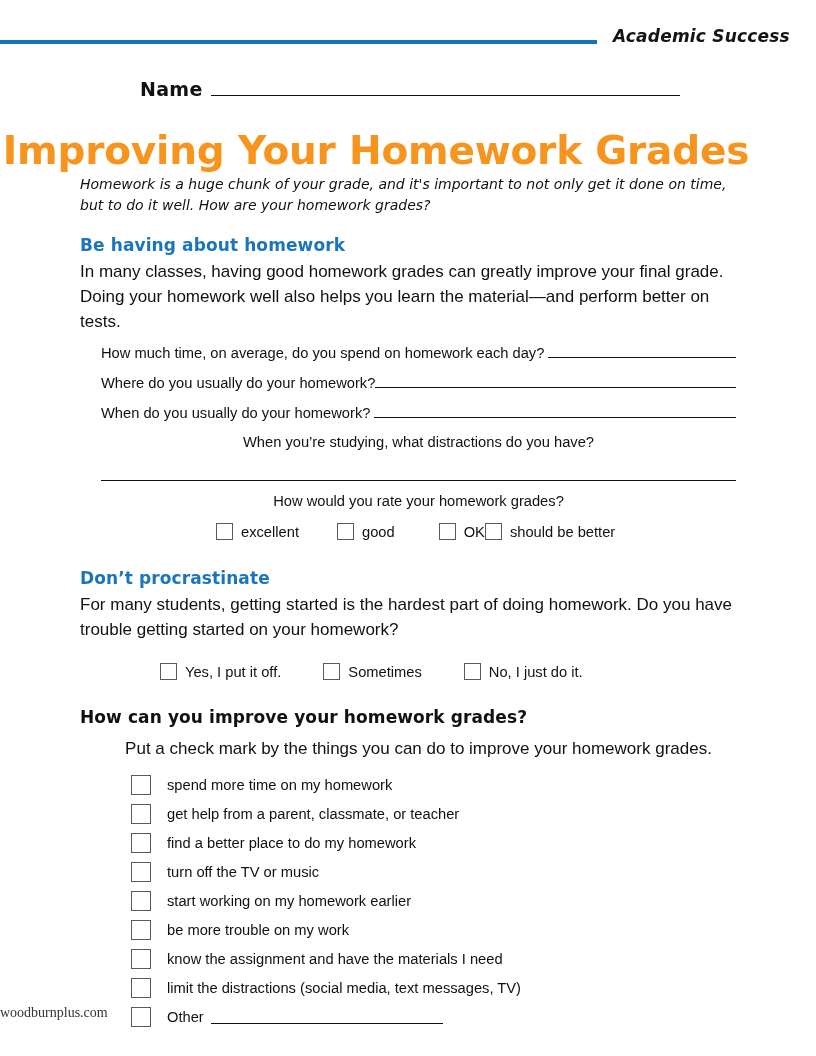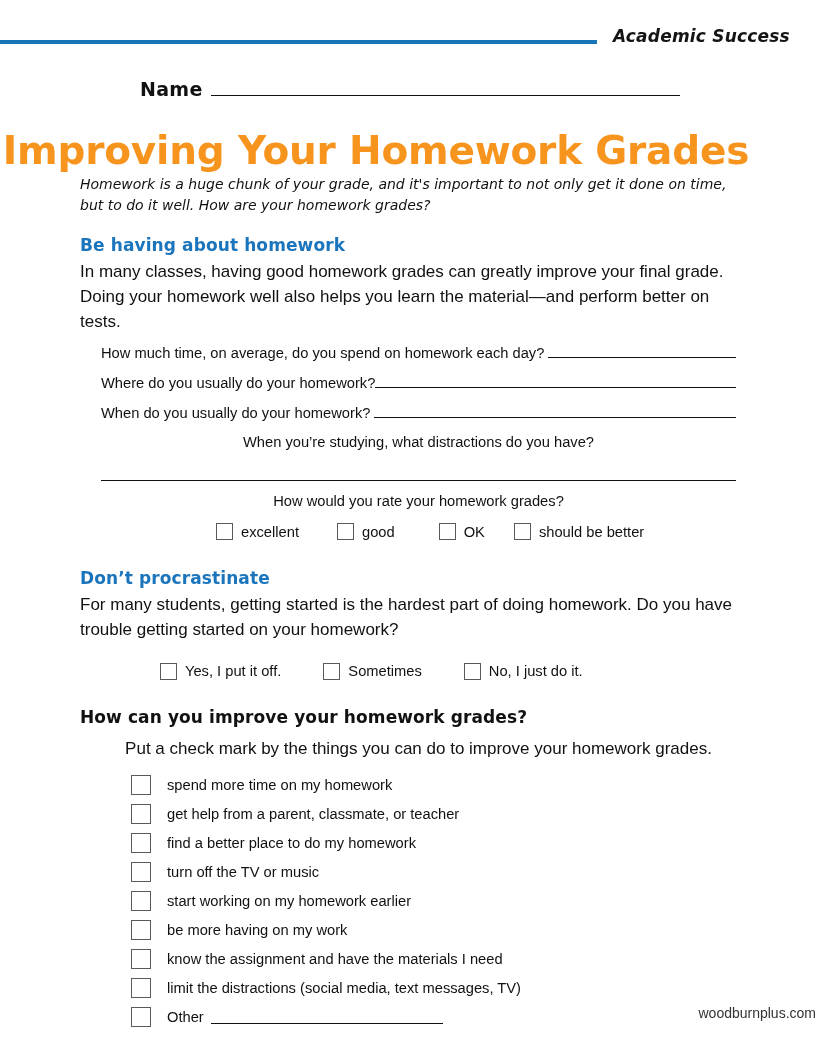--- a/index.html
+++ b/index.html
@@ -172,21 +172,21 @@
     margin-top: 14px;
     margin-left: 136px;
     gap: 0;
   }
   .cb-row.procrastinate {
     margin-top: 20px;
     margin-left: 80px;
   }
   .cb-item {
     display: flex;
-    align-items: center;
+    align-items: flex-end;
   }
   .cb-box {
     width: 17px;
     height: 17px;
     border: 1.2px solid #5a5a5a;
     background: #ffffff;
     flex: none;
     box-sizing: border-box;
   }
   .cb-label {
@@ -221,22 +221,22 @@
     width: 232px;
     margin-left: 7px;
   }
 
   
   .footer {
     position: absolute;
     left: 0;
     top: 1005px;
     width: 816px;
-    text-align: right;
-    font-family: Liberation Sans, sans-serif;
+    text-align: left;
+    font-family: Liberation Serif, serif;
     font-size: 14px;
     color: #333333;
   }
 </style>
 </head>
 <body>
 
 <div class="header">
   <div class="header-rule"></div>
   <div class="header-title">Academic Success</div>
@@ -281,21 +281,21 @@
 
   <div class="cb-row rating">
     <div class="cb-item" style="margin-right:38px;">
       <span class="cb-box"></span>
       <span class="cb-label">excellent</span>
     </div>
     <div class="cb-item" style="margin-right:38px;">
       <span class="cb-box"></span>
       <span class="cb-label">good</span>
     </div>
-    <div class="cb-item" style="margin-right:29px;padding-left:6px;">
+    <div class="cb-item" style="padding-left:6px;">
       <span class="cb-box"></span>
       <span class="cb-label">OK</span>
     </div>
     <div class="cb-item">
       <span class="cb-box"></span>
       <span class="cb-label">should be better</span>
     </div>
   </div>
 
   <h2 class="section-head" style="margin-top:28px;">Don’t procrastinate</h2>
@@ -335,21 +335,21 @@
     <div class="check-item">
       <span class="cb-box"></span>
       <span class="cb-label">turn off the TV or music</span>
     </div>
     <div class="check-item">
       <span class="cb-box"></span>
       <span class="cb-label">start working on my homework earlier</span>
     </div>
     <div class="check-item">
       <span class="cb-box"></span>
-      <span class="cb-label">be more having on my work</span>
+      <span class="cb-label">be more trouble on my work</span>
     </div>
     <div class="check-item">
       <span class="cb-box"></span>
       <span class="cb-label">know the assignment and have the materials I need</span>
     </div>
     <div class="check-item">
       <span class="cb-box"></span>
       <span class="cb-label">limit the distractions (social media, text messages, TV)</span>
     </div>
     <div class="check-item">

